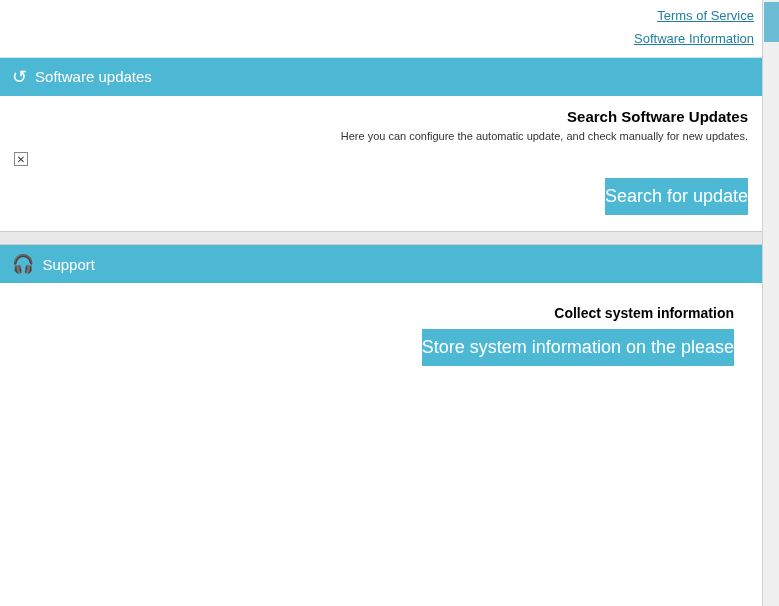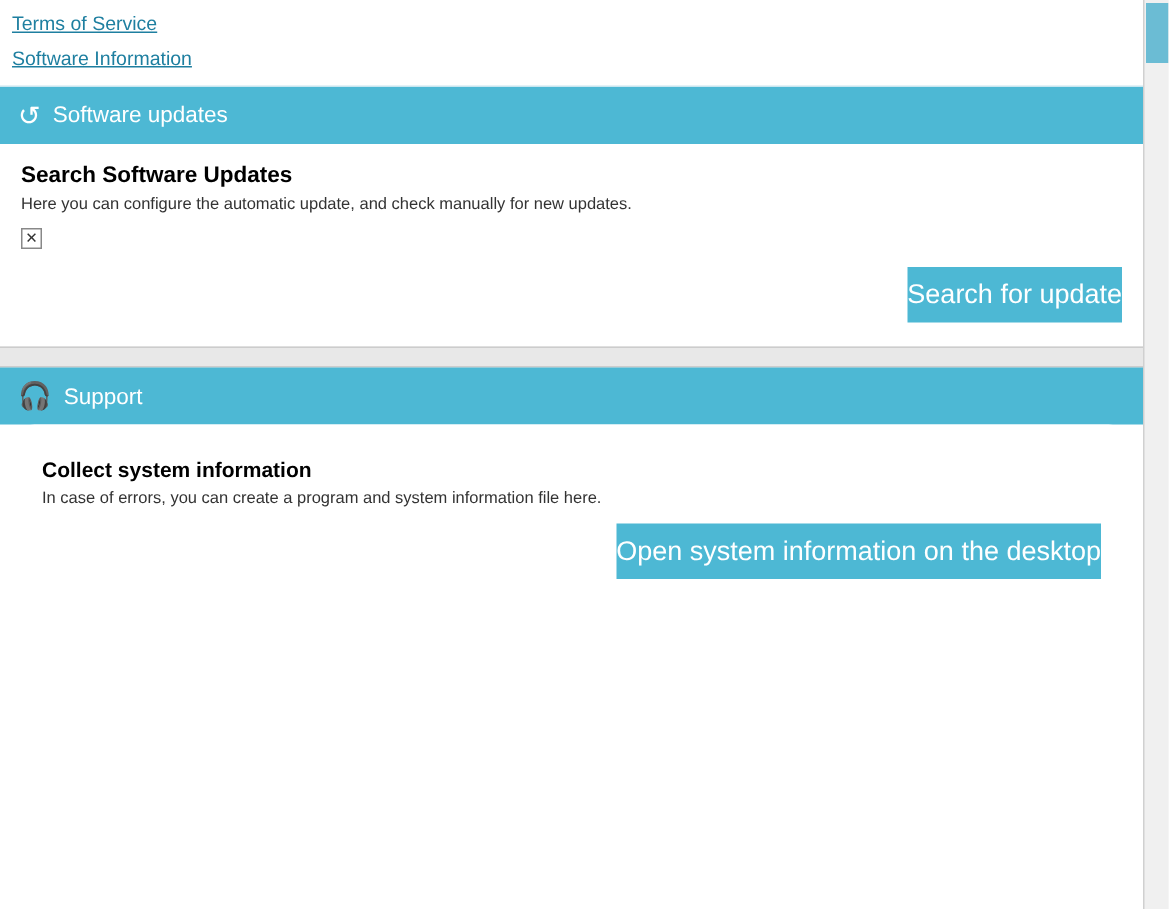--- a/index.html
+++ b/index.html
@@ -1,18 +1,19 @@
 <!DOCTYPE html>
 <html><head>
   <meta charset="utf-8">
   <style>
     * {
       box-sizing: border-box;
       margin: 0;
       padding: 0;
+      text-align: right;
     }
 
     body {
       font-family: 'Segoe UI', Tahoma, Geneva, Verdana, sans-serif;
       font-size: 13px;
       background: #f0f0f0;
       width: 779px;
       height: 606px;
       overflow: hidden;
       display: flex;
@@ -178,23 +179,22 @@
   <div class="section-wrapper">
     <div class="section-header">
       <span class="icon">🎧</span>
       <span>Support</span>
     </div>
     <div class="section-body">
 
 
       <div class="contact-sub-section" style="padding-top: 10px;">
         <div class="sub-title">Collect system information</div>
-        <div class="section-desc">In case of errors, you can create a program and system information file here.</div>
         <div class="button-row">
-          <button class="action-button" style="min-width: 160px;">Open system information on the desktop</button>
+          <button class="action-button" style="min-width: 160px;">Store system information on the please</button>
         </div>
       </div>
 
 
     </div>
   </div>
 
 </div>
 
 <div class="scrollbar">

